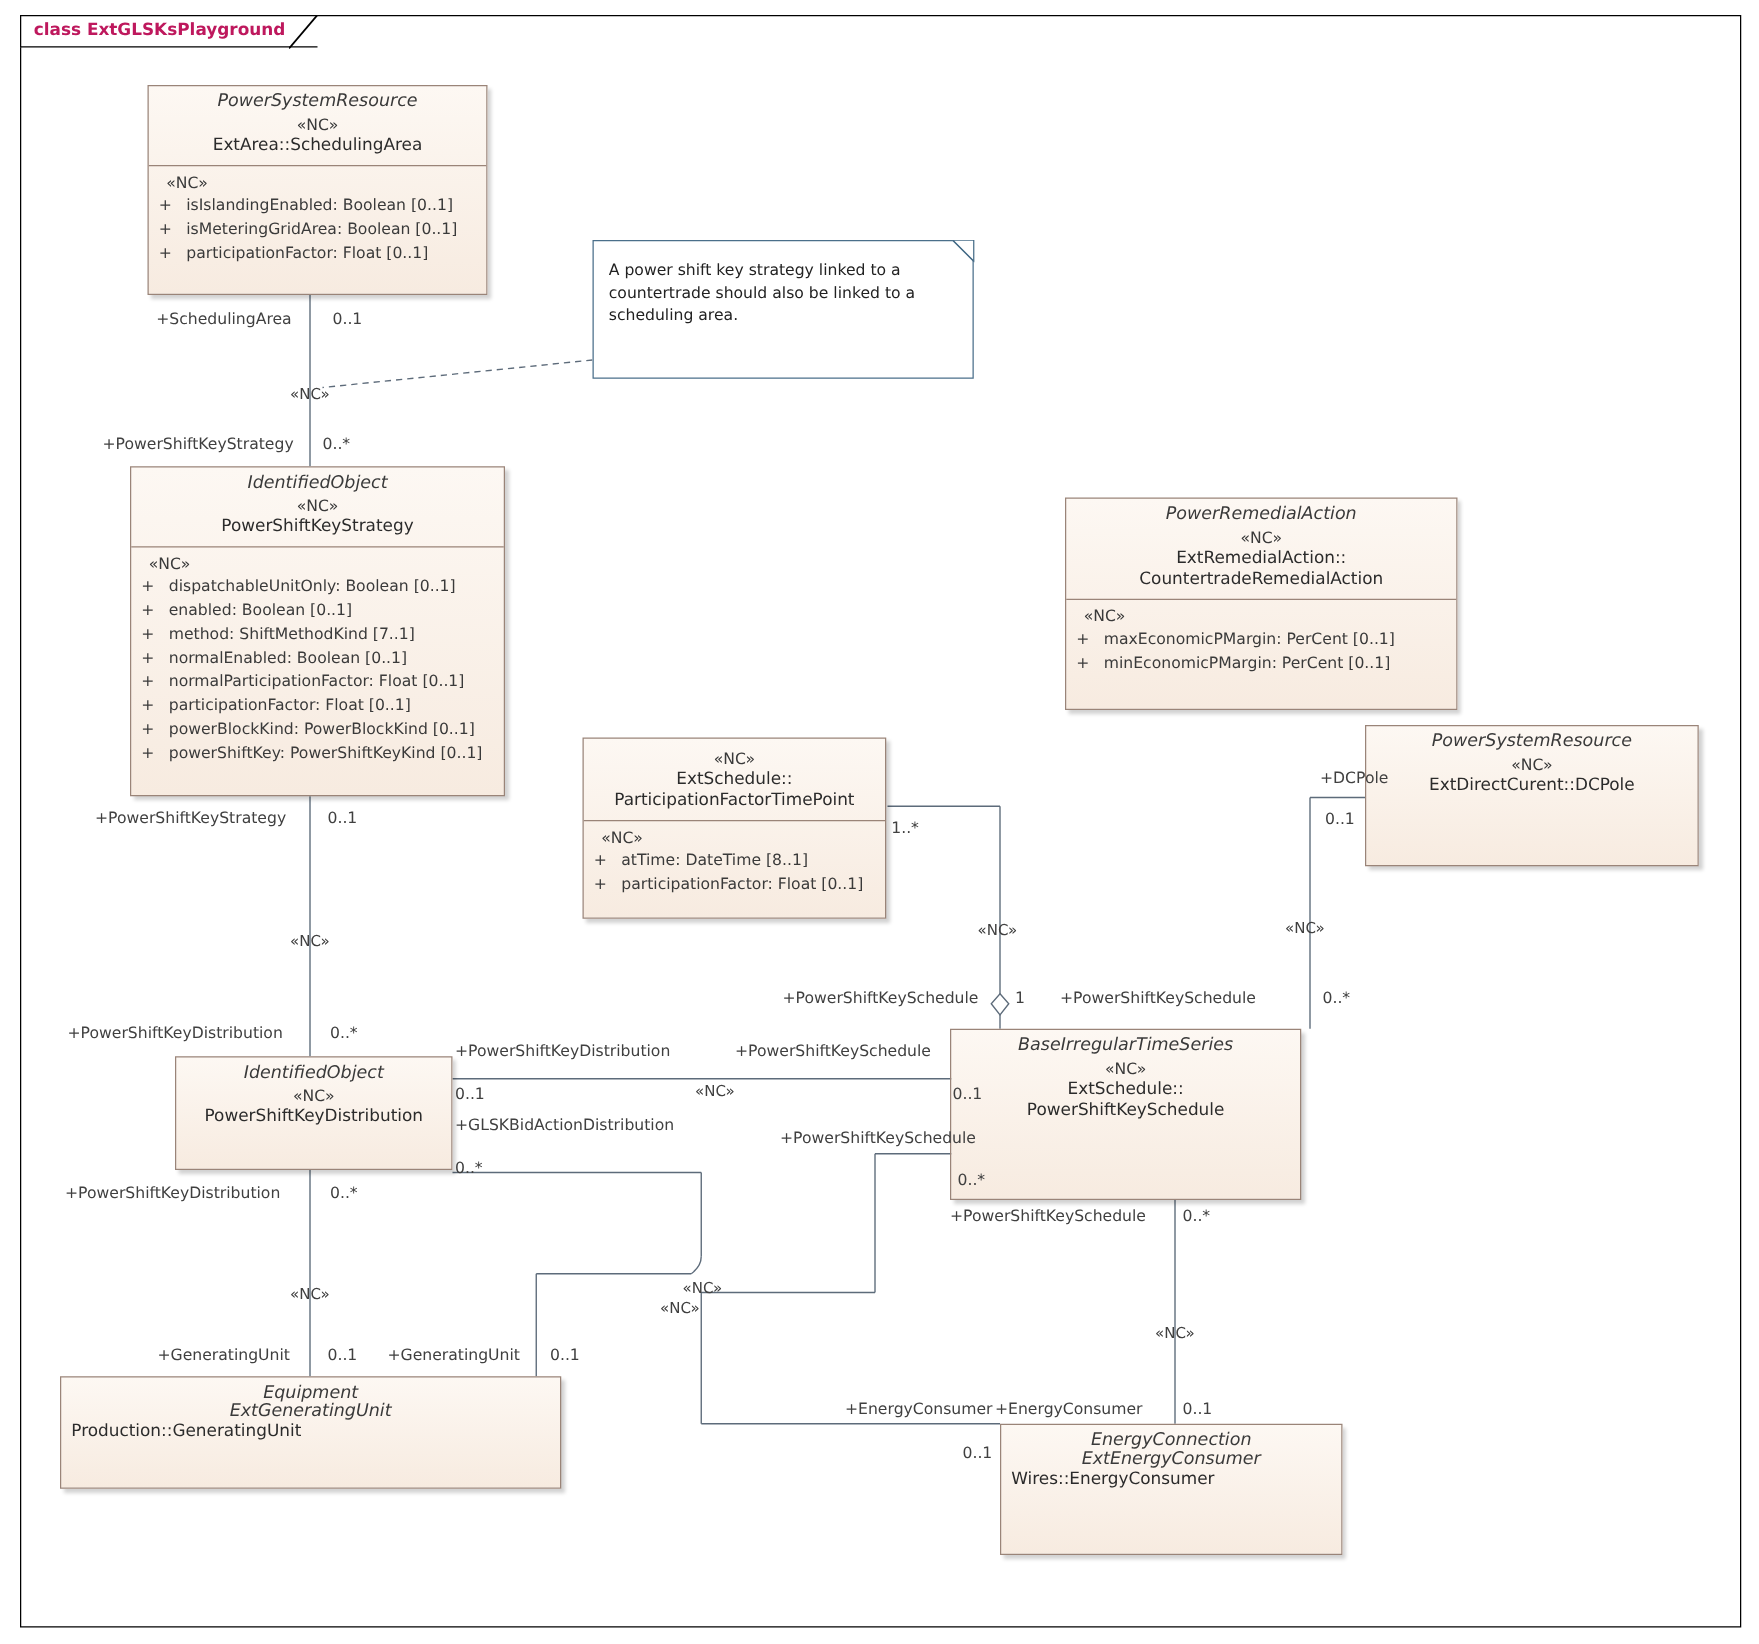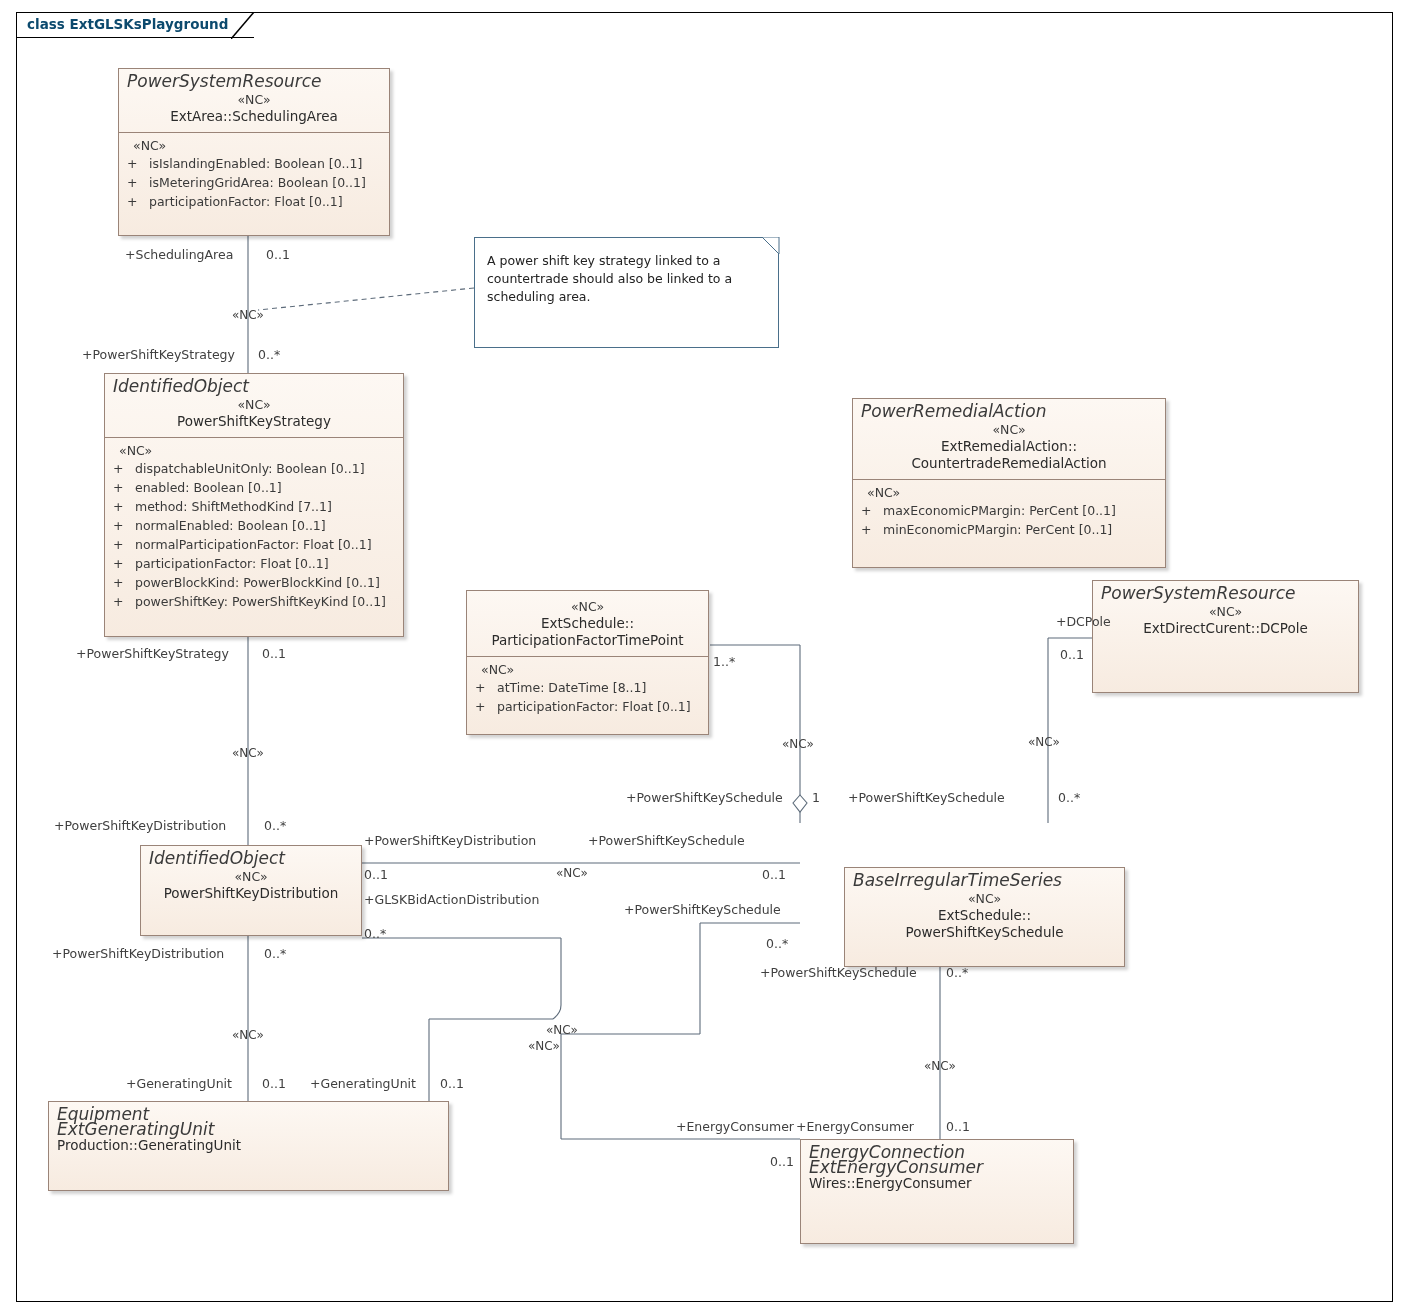--- a/index.html
+++ b/index.html
@@ -4,41 +4,41 @@
 <title>ExtGLSKsPlayground</title>
 <style>
   html,body{margin:0;padding:0;background:#ffffff;}
   body{font-family:"DejaVu Sans","Liberation Sans",sans-serif;}
   #canvas{position:relative;width:1407px;height:1315px;background:#fff;overflow:hidden;}
 
   
   .frame{position:absolute;left:16px;top:12px;width:1377px;height:1290px;border:1.5px solid #000;box-sizing:border-box;}
   .frame-tab{position:absolute;left:16px;top:12px;height:26px;box-sizing:border-box;
              border:1.5px solid #000;border-right:none;background:#fff;
-             padding:3px 26px 3px 10px;font-size:13.5px;font-weight:bold;color:#0c4a6e;white-space:nowrap;z-index:5;}
+             padding:3px 26px 3px 10px;font-size:13.5px;font-weight:bold;color:#be185d;white-space:nowrap;z-index:5;}
   .frame-tab .slash{position:absolute;right:-1px;top:-1.5px;width:24px;height:27.5px;overflow:hidden;}
 
   
   .cls{position:absolute;box-sizing:border-box;border:1px solid #9a8478;
        background:linear-gradient(to bottom,#fdf8f3 0%,#f7ebe0 100%);
        box-shadow:3px 3px 3px rgba(0,0,0,0.18);}
   .cls .hdr{padding:5px 8px 7px 8px;}
-  .cls .parent{font-style:italic;font-size:17px;color:#3a3a3a;text-align:left;line-height:15px;}
+  .cls .parent{font-style:italic;font-size:14px;color:#3a3a3a;text-align:center;line-height:15px;}
   .cls .stereo{font-size:12.5px;color:#3a3a3a;text-align:center;line-height:17px;margin-top:2px;}
   .cls .cname{font-size:13.5px;font-weight:normal;color:#2b2b2b;text-align:center;line-height:17px;}
   .cls .cname.left{text-align:left;}
   .cls .sep{border-top:1px solid #9a8478;}
   .cls .attrs{padding:4px 6px 6px 6px;font-size:12.5px;color:#3a3a3a;}
   .cls .attrs .st{padding-left:8px;line-height:17px;}
   .cls .attrs .row{line-height:19px;white-space:nowrap;}
   .cls .attrs .row .vis{display:inline-block;width:22px;padding-left:2px;}
 
   
   .note{position:absolute;box-sizing:border-box;border:1px solid #4a6f8a;background:#fff;
-        font-size:12.5px;color:#222;line-height:18px;padding:14px 12px 8px 12px;margin-top:45px;}
+        font-size:12.5px;color:#222;line-height:18px;padding:14px 12px 8px 12px;}
   .note .fold{position:absolute;right:-1px;top:-1px;width:17px;height:17px;}
 
   
   .lbl{position:absolute;font-size:12.5px;color:#404040;white-space:nowrap;line-height:14px;}
   .lbl.nc{font-size:12px;}
   svg.ov{position:absolute;left:0;top:0;width:1407px;height:1315px;overflow:visible;pointer-events:none;}
 </style>
 </head>
 <body>
 
@@ -170,21 +170,21 @@
   </div>
 
   <div class="cls" style="left:1092px;top:580px;width:267px;height:113px;">
     <div class="hdr">
       <div class="parent">PowerSystemResource</div>
       <div class="stereo">«NC»</div>
       <div class="cname">ExtDirectCurent::DCPole</div>
     </div>
   </div>
 
-  <div class="cls" style="left:844px;top:823px;width:281px;height:100px;margin-top:44px;">
+  <div class="cls" style="left:760px;top:823px;width:281px;height:137px;">
     <div class="hdr">
       <div class="parent">BaseIrregularTimeSeries</div>
       <div class="stereo">«NC»</div>
       <div class="cname">ExtSchedule::</div>
       <div class="cname">PowerShiftKeySchedule</div>
     </div>
   </div>
 
   <div class="cls" style="left:140px;top:845px;width:222px;height:91px;">
     <div class="hdr">

